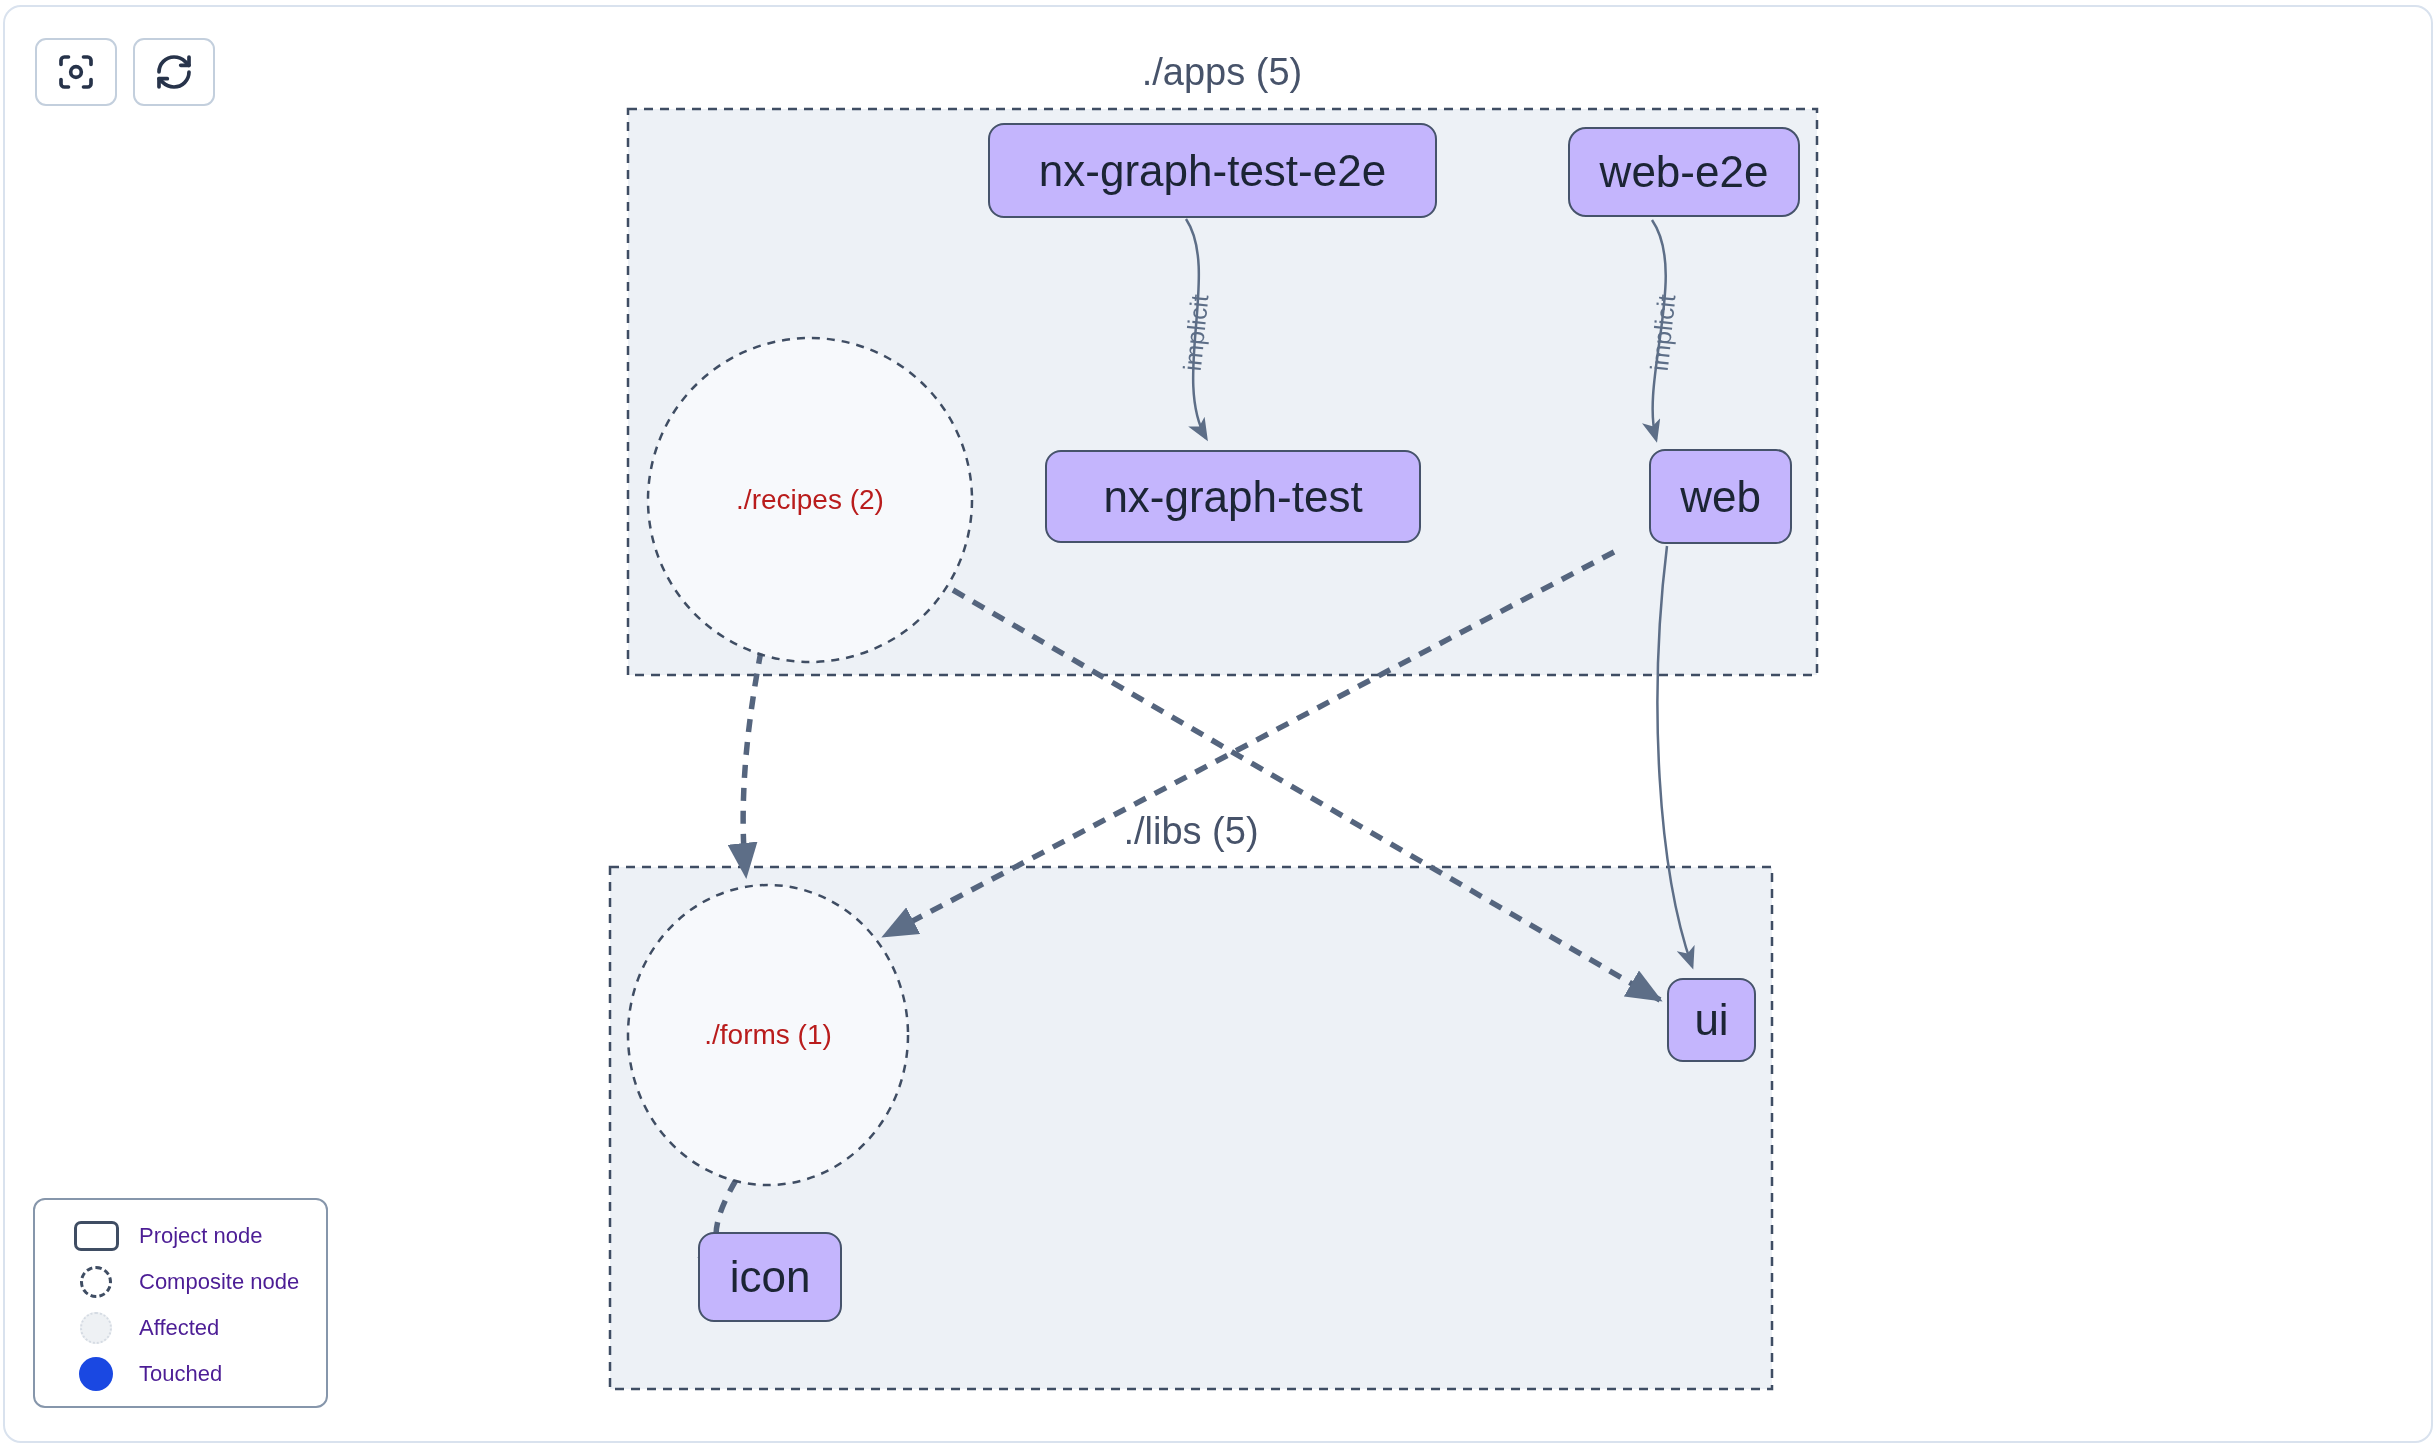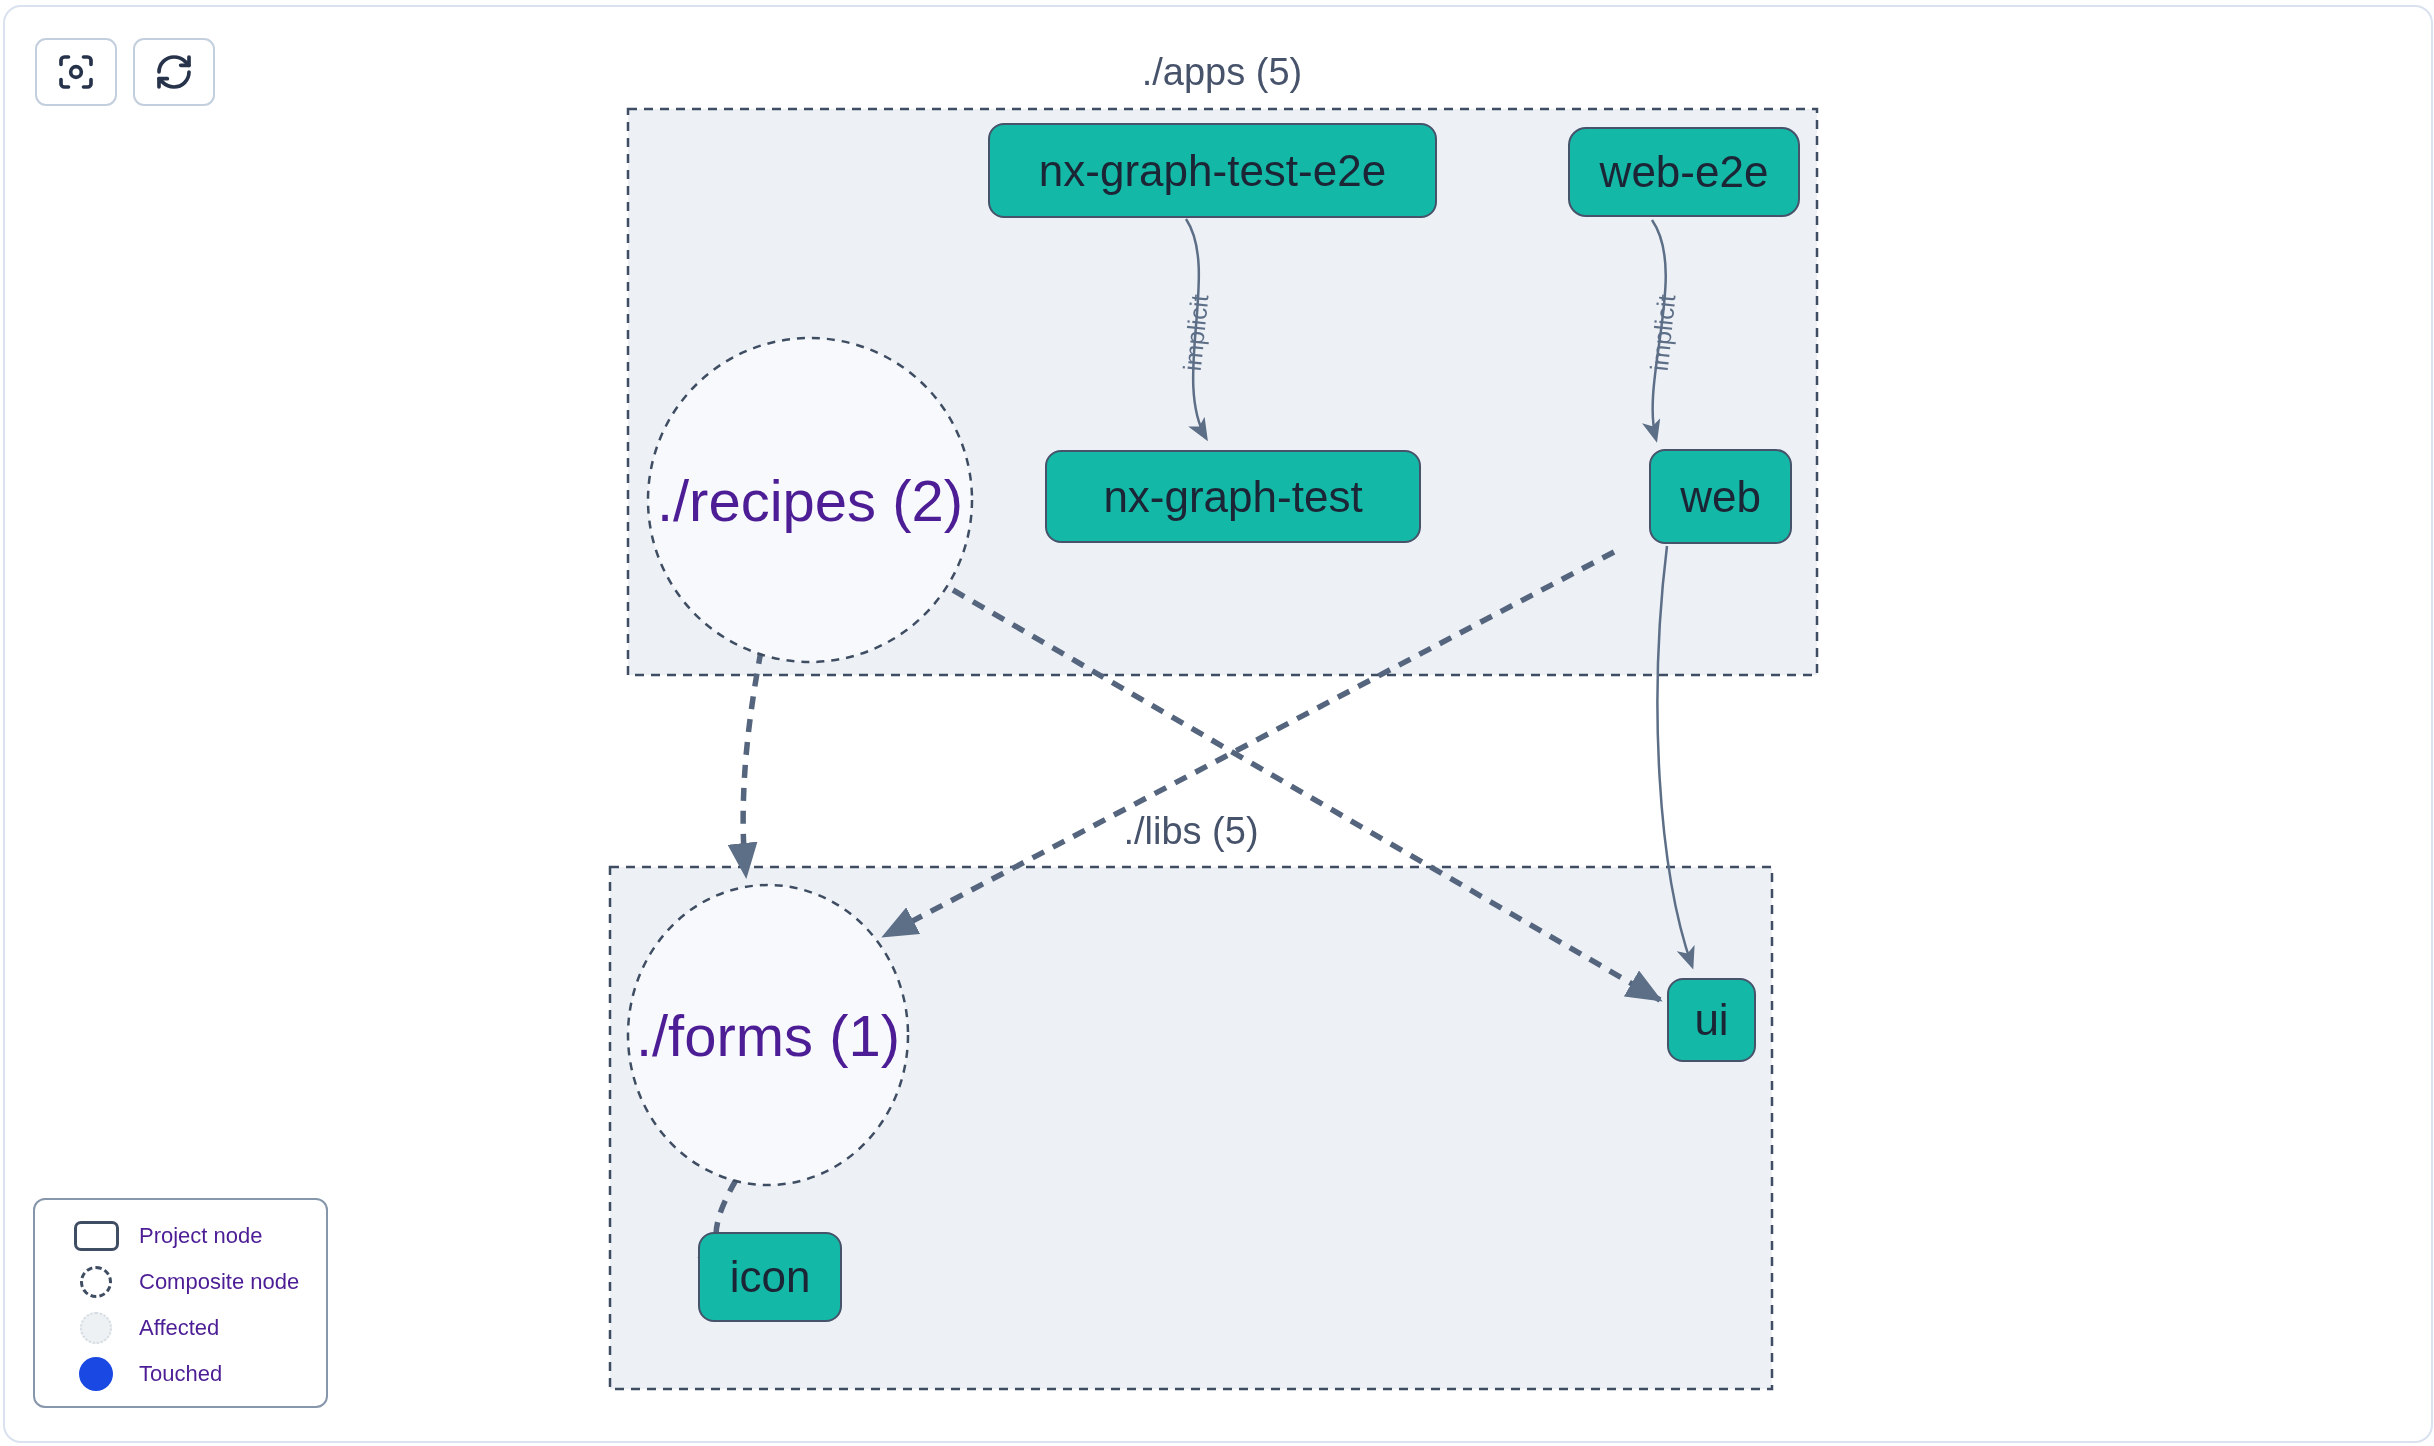--- a/index.html
+++ b/index.html
@@ -9,32 +9,32 @@
 
   svg.graph-svg{position:absolute;left:0;top:0;width:2434px;height:1446px;}
 
   
   .container-title{position:absolute;width:400px;text-align:center;font-size:38px;color:#47536a;white-space:nowrap;}
   #title-apps{left:1022px;top:51px;}
   #title-libs{left:991px;top:810px;}
 
   
   .pnode{position:absolute;display:flex;align-items:center;justify-content:center;
-    background:#14b8a6;border:2.5px solid #46536b;border-radius:16px;
+    background:#c4b5fd;border:2.5px solid #46536b;border-radius:16px;
     font-size:44px;color:#1c2535;white-space:nowrap;box-sizing:border-box;cursor:pointer;}
   #node-nx-graph-test-e2e{left:988px;top:123px;width:449px;height:95px;}
   #node-web-e2e{left:1568px;top:127px;width:232px;height:90px;border-radius:18px;}
   #node-nx-graph-test{left:1045px;top:450px;width:376px;height:93px;}
   #node-web{left:1602px;top:449px;width:143px;height:95px;margin-left:47px;}
   #node-ui{left:1667px;top:978px;width:89px;height:84px;}
   #node-icon{left:698px;top:1232px;width:144px;height:90px;}
 
   
   .cnode-label{position:absolute;display:flex;align-items:center;justify-content:center;
-    font-size:58px;color:#4c1d95;white-space:nowrap;cursor:pointer;}
+    font-size:28px;color:#b91c1c;white-space:nowrap;cursor:pointer;}
   #composite-recipes-label{left:648px;top:338px;width:324px;height:324px;}
   #composite-forms-label{left:628px;top:885px;width:280px;height:300px;}
 
   
   .toolbar{position:absolute;left:35px;top:38px;display:flex;gap:16px;}
   .tool-btn{width:82px;height:68px;background:#ffffff;border:2px solid #c3cfdd;border-radius:11px;
     display:flex;align-items:center;justify-content:center;cursor:pointer;padding:0;}
   .tool-btn svg{stroke:#27334a;}
 
   

